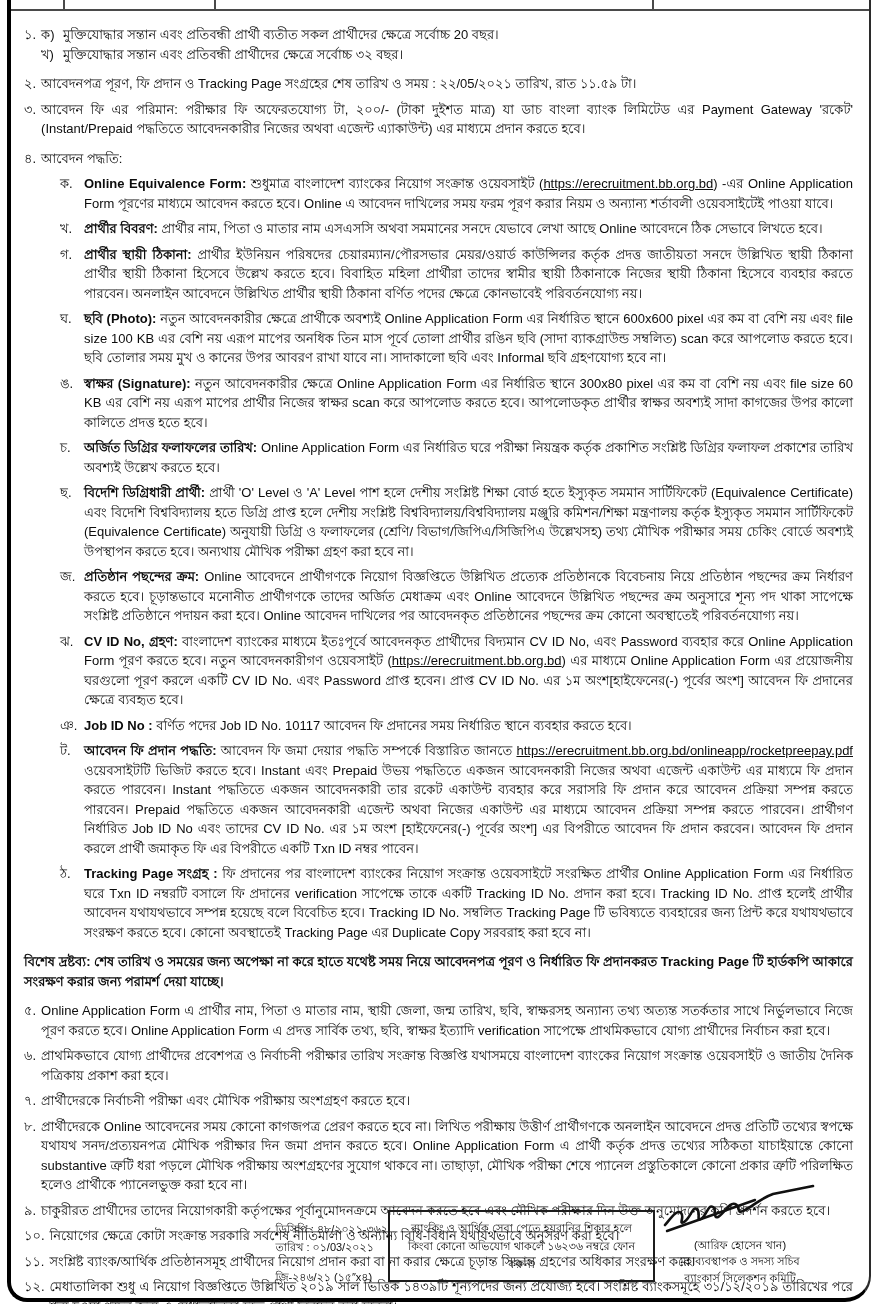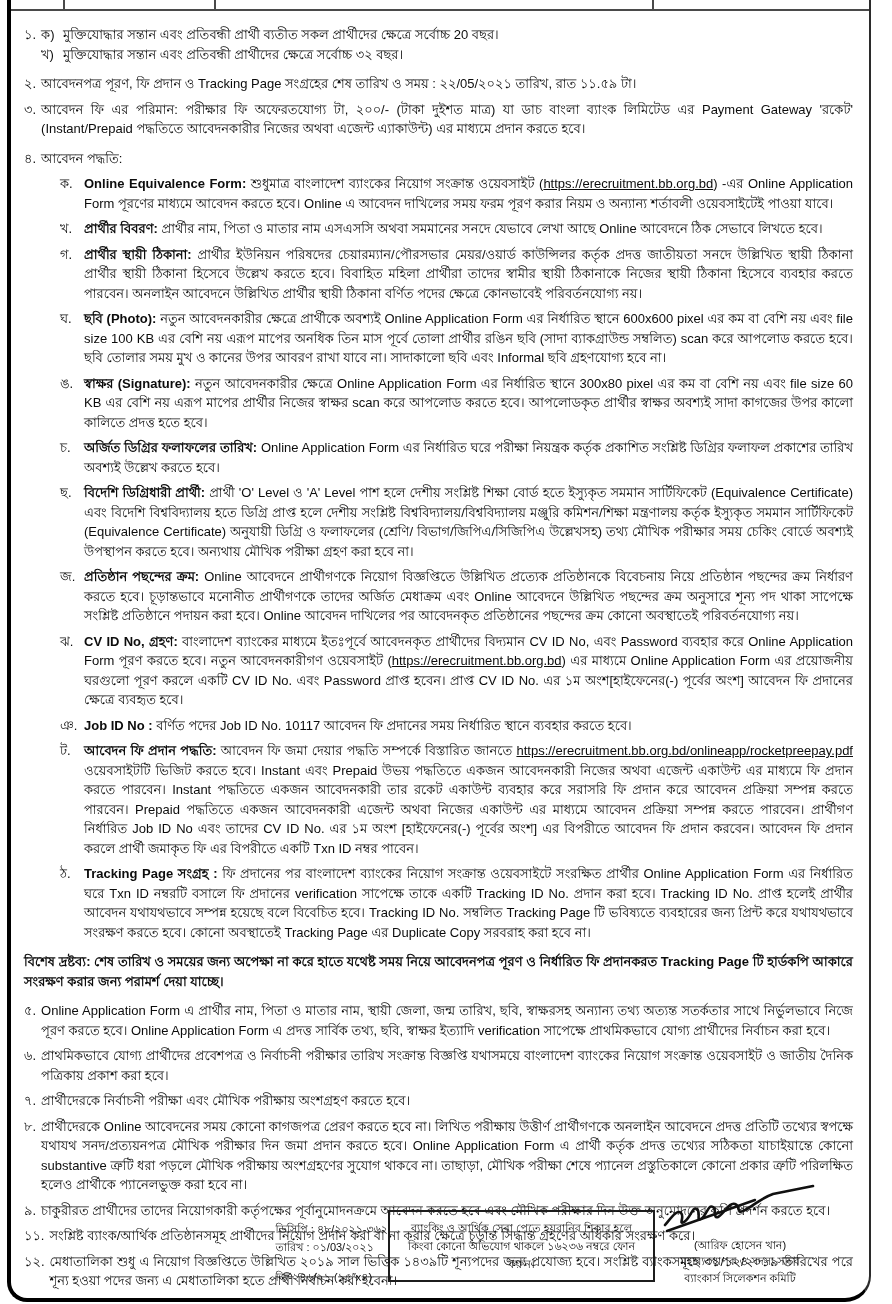--- a/index.html
+++ b/index.html
@@ -154,20 +154,24 @@
     </div>
     <div class="nrow">
       <span class="n">৮.</span>
       <span class="bdy">প্রার্থীদেরকে Online আবেদনের সময় কোনো কাগজপত্র প্রেরণ করতে হবে না। লিখিত পরীক্ষায় উত্তীর্ণ প্রার্থীগণকে অনলাইন আবেদনে প্রদত্ত প্রতিটি তথ্যের স্বপক্ষে যথাযথ সনদ/প্রত্যয়নপত্র মৌখিক পরীক্ষার দিন জমা প্রদান করতে হবে। Online Application Form এ প্রার্থী কর্তৃক প্রদত্ত তথ্যের সঠিকতা যাচাইয়ান্তে কোনো substantive ত্রুটি ধরা পড়লে মৌখিক পরীক্ষায় অংশগ্রহণের সুযোগ থাকবে না। তাছাড়া, মৌখিক পরীক্ষা শেষে প্যানেল প্রস্তুতিকালে কোনো প্রকার ত্রুটি পরিলক্ষিত হলেও প্রার্থীকে প্যানেলভুক্ত করা হবে না।</span>
     </div>
     <div class="nrow">
       <span class="n">৯.</span>
       <span class="bdy">চাকুরীরত প্রার্থীদের তাদের নিয়োগকারী কর্তৃপক্ষের পূর্বানুমোদনক্রমে আবেদন করতে হবে এবং মৌখিক পরীক্ষার দিন উক্ত অনুমোদনের কপি প্রদর্শন করতে হবে।</span>
     </div>
     <div class="nrow">
+      <span class="n">১০.</span>
+      <span class="bdy">নিয়োগের ক্ষেত্রে কোটা সংক্রান্ত সরকারি সর্বশেষ নীতিমালা ও অন্যান্য বিধি-বিধান যথাযথভাবে অনুসরণ করা হবে।</span>
+    </div>
+    <div class="nrow">
       <span class="n">১১.</span>
       <span class="bdy">সংশ্লিষ্ট ব্যাংক/আর্থিক প্রতিষ্ঠানসমূহ প্রার্থীদের নিয়োগ প্রদান করা বা না করার ক্ষেত্রে চূড়ান্ত সিদ্ধান্ত গ্রহণের অধিকার সংরক্ষণ করে।</span>
     </div>
     <div class="nrow">
       <span class="n">১২.</span>
       <span class="bdy">মেধাতালিকা শুধু এ নিয়োগ বিজ্ঞপ্তিতে উল্লিখিত ২০১৯ সাল ভিত্তিক ১৪৩৯টি শূন্যপদের জন্য প্রযোজ্য হবে। সংশ্লিষ্ট ব্যাংকসমূহে ৩১/১২/২০১৯ তারিখের পরে শূন্য হওয়া পদের জন্য এ মেধাতালিকা হতে প্রার্থী নির্বাচন করা হবেনা।</span>
     </div>
 
   </div>
 

